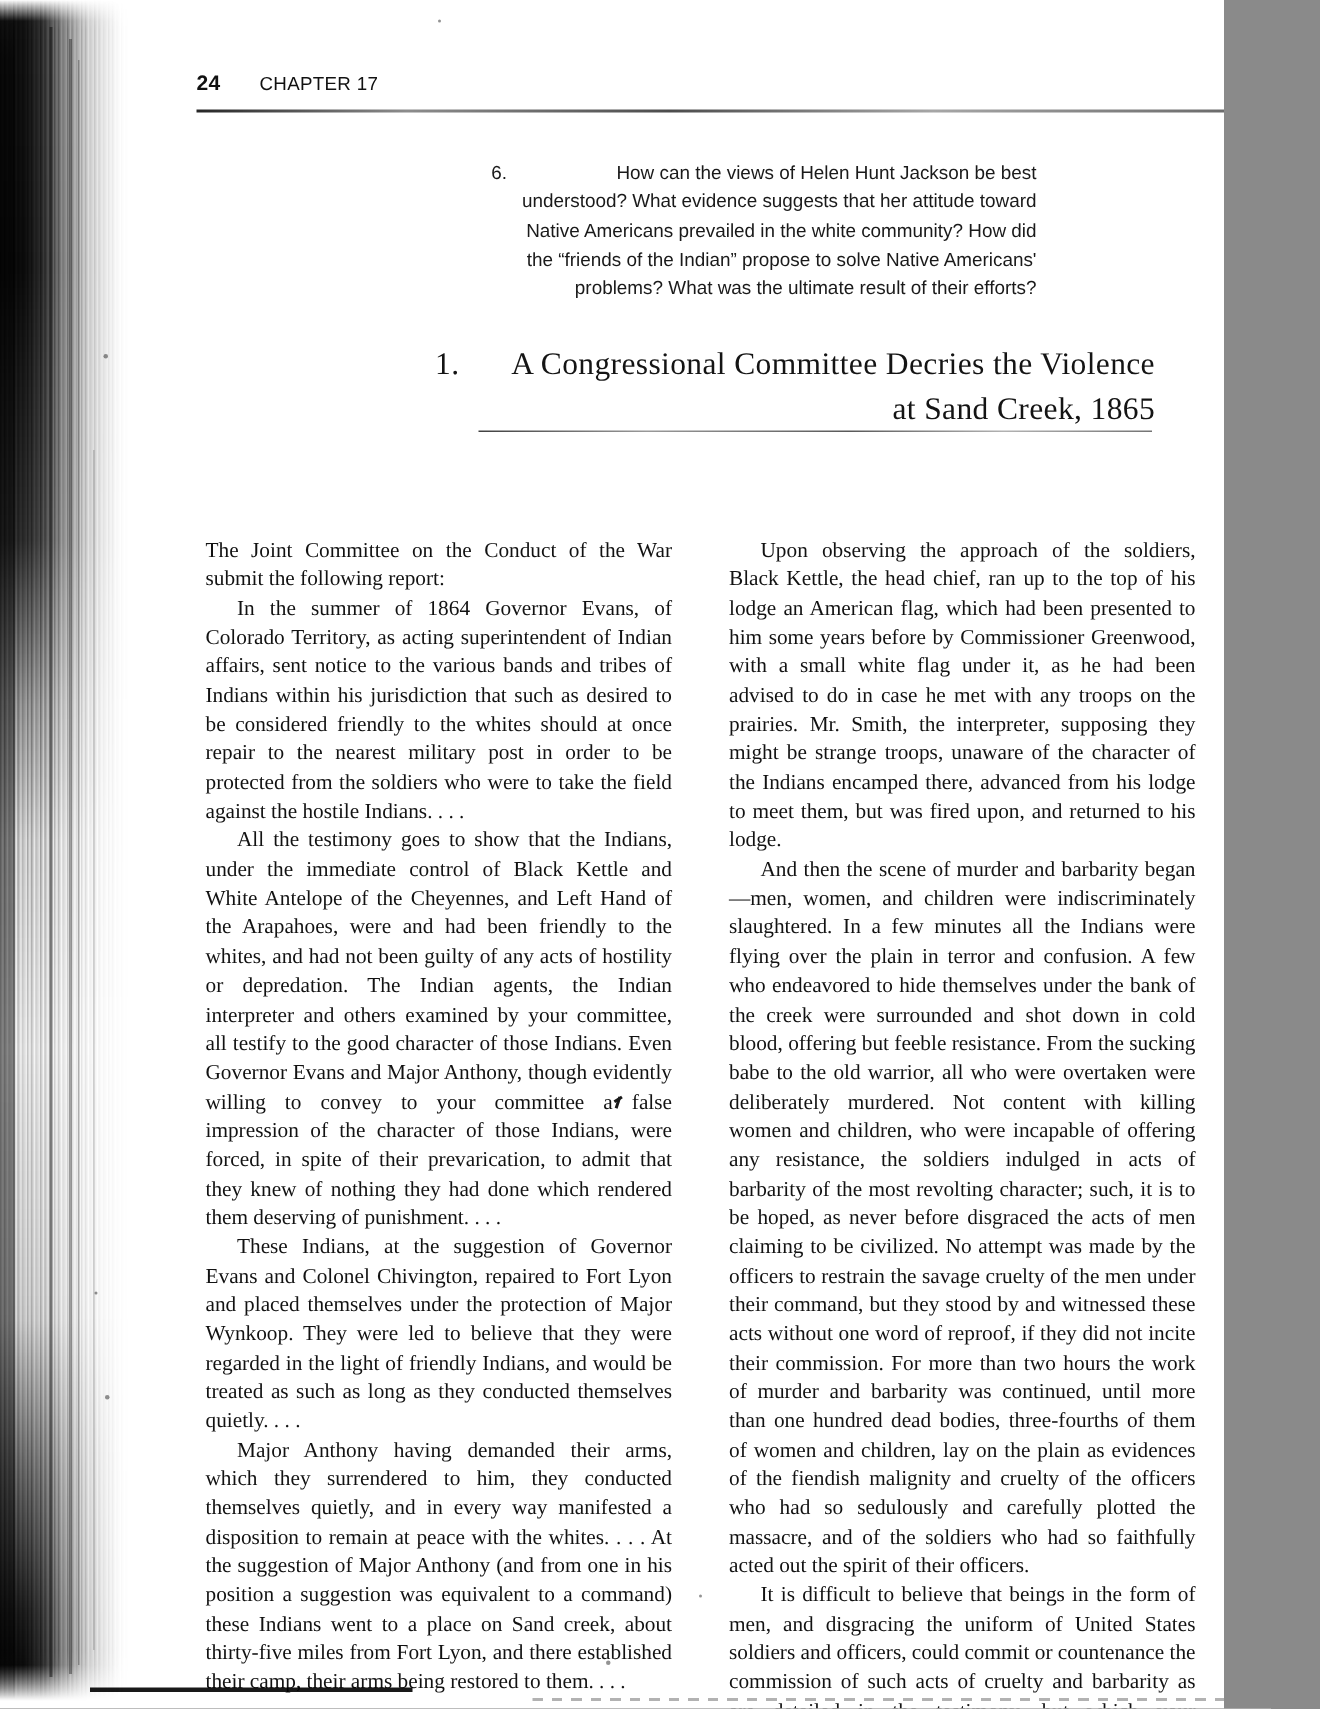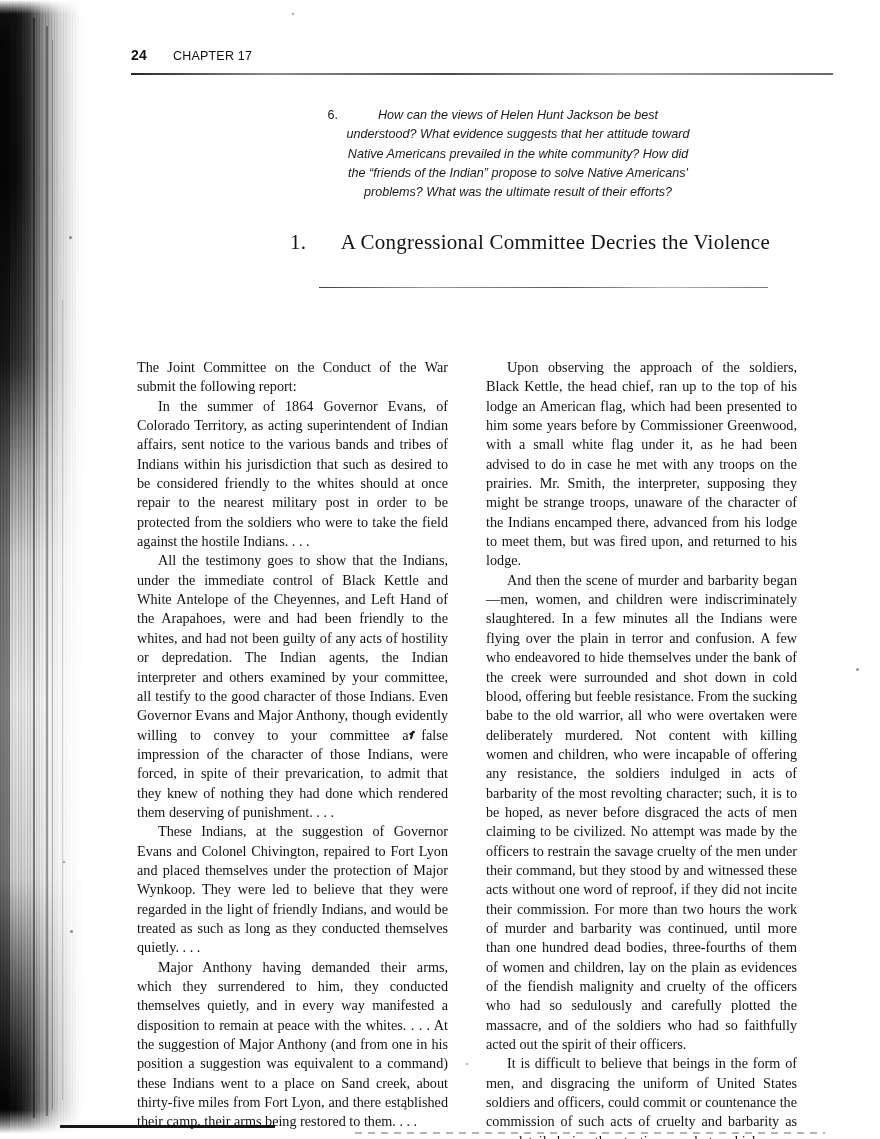--- a/index.html
+++ b/index.html
@@ -3,21 +3,21 @@
 <meta charset="utf-8">
 <title>Scanned Book Page</title>
 <style>
   html, body {
     margin: 0;
     padding: 0;
     background: #8a8a8a;
   }
   .page {
     position: relative;
-    width: 880px;
+    width: 816px;
     height: 1139px;
     background: #ffffff;
     overflow: hidden;
     font-family: "Liberation Serif", "DejaVu Serif", serif;
     color: #111111;
   }
 
   
   .gutter {
     position: absolute;
@@ -196,22 +196,21 @@
   }
   .question .qnum {
     position: absolute;
     left: 0;
     top: 0;
     width: 22px;
     text-align: right;
   }
   .question .qtext {
     margin-left: 29px;
-    text-align: center;
-    font-style: italic;
+    text-align: right;
   }
 
   
   .sel-title {
     position: absolute;
     left: 290px;
     top: 227px;
     width: 480px;
     font-size: 21px;
     line-height: 30px;
@@ -330,20 +329,21 @@
   <div class="runhead-rule"></div>
 
   <div class="question">
     <span class="qnum">6.</span>
     <div class="qtext">How can the views of Helen Hunt Jackson be best understood? What evidence suggests that her attitude toward Native Americans prevailed in the white community? How did the “friends of the Indian” propose to solve Native Americans' problems? What was the ultimate result of their efforts?</div>
   </div>
 
   <div class="sel-title">
     <span class="tnum">1.</span>
     <span class="ttext">A Congressional Committee Decries the Violence</span>
+    <span class="ttext">at Sand Creek, 1865</span>
   </div>
   <div class="sel-title-rule"></div>
 
   <div class="col col-left">
     <p>The Joint Committee on the Conduct of the War submit the following report:</p>
     <p class="indent">In the summer of 1864 Governor Evans, of Colorado Territory, as acting superintendent of Indian affairs, sent notice to the various bands and tribes of Indians within his jurisdiction that such as desired to be considered friendly to the whites should at once repair to the nearest military post in order to be protected from the soldiers who were to take the field against the hostile Indians. . . .</p>
     <p class="indent">All the testimony goes to show that the Indians, under the immediate control of Black Kettle and White Antelope of the Cheyennes, and Left Hand of the Arapahoes, were and had been friendly to the whites, and had not been guilty of any acts of hostility or depredation. The Indian agents, the Indian interpreter and others examined by your committee, all testify to the good character of those Indians. Even Governor Evans and Major Anthony, though evidently willing to convey to your committee a false impression of the character of those Indians, were forced, in spite of their prevarication, to admit that they knew of nothing they had done which rendered them deserving of punishment. . . .</p>
     <p class="indent">These Indians, at the suggestion of Governor Evans and Colonel Chivington, repaired to Fort Lyon and placed themselves under the protection of Major Wynkoop. They were led to believe that they were regarded in the light of friendly Indians, and would be treated as such as long as they conducted themselves quietly. . . .</p>
     <p class="indent">Major Anthony having demanded their arms, which they surrendered to him, they conducted themselves quietly, and in every way manifested a disposition to remain at peace with the whites. . . . At the suggestion of Major Anthony (and from one in his position a suggestion was equivalent to a command) these Indians went to a place on Sand creek, about thirty-five miles from Fort Lyon, and there established their camp, their arms being restored to them. . . .</p>
   </div>

